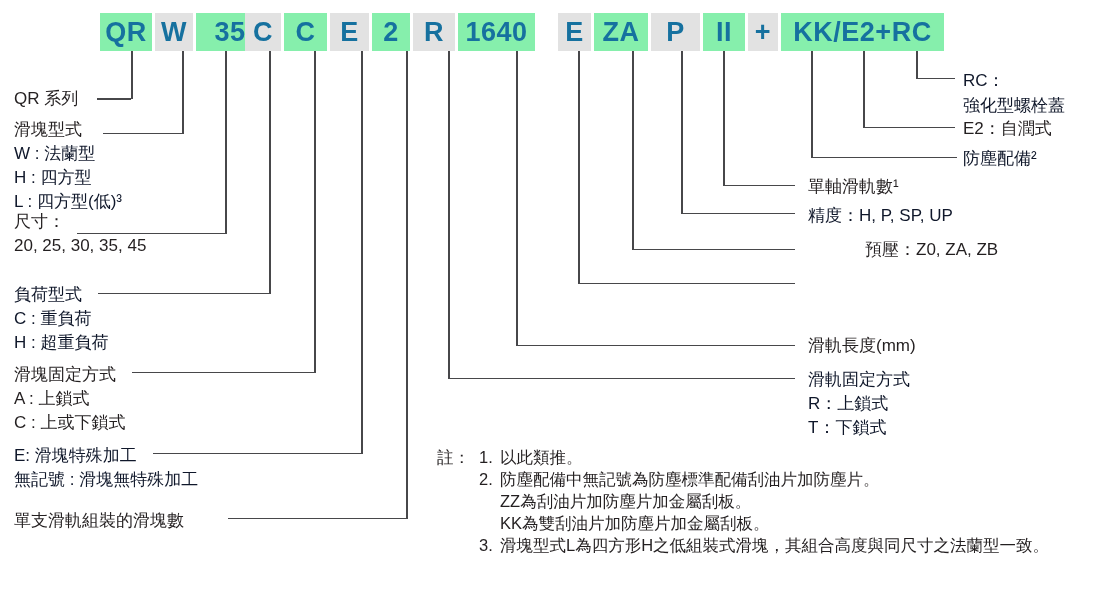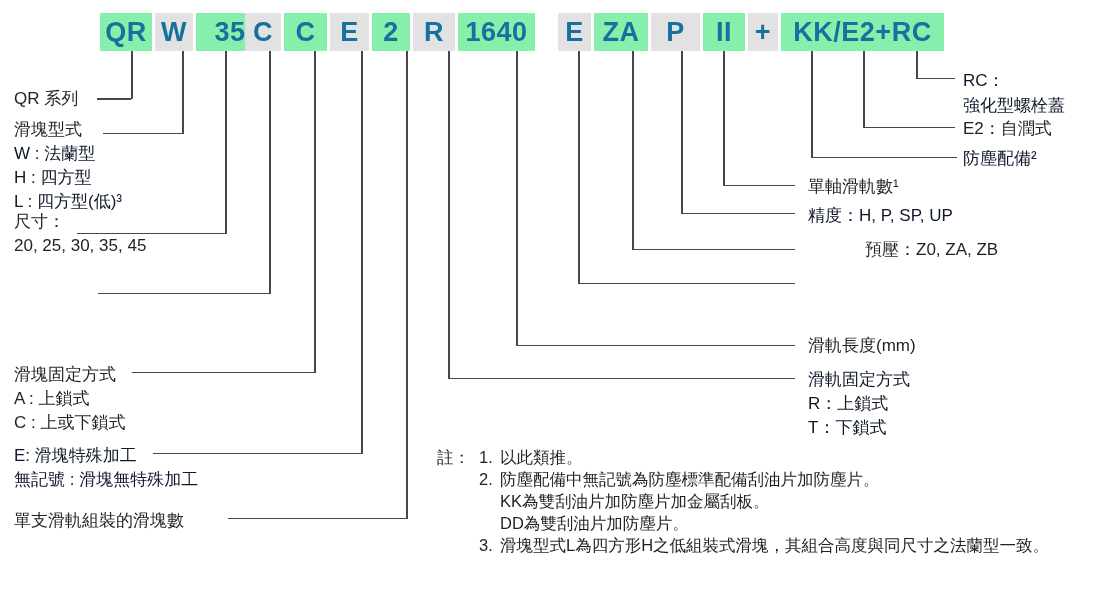--- a/index.html
+++ b/index.html
@@ -94,20 +94,25 @@
     <div class="blue">W : 法蘭型</div>
     <div class="blue">H : 四方型</div>
     <div class="blue">L : 四方型(低)³</div>
   </div>
 
   <div class="lbl" style="left:14px;top:210px;">
     <div>尺寸：</div>
     <div>20, 25, 30, 35, 45</div>
   </div>
 
+  <div class="lbl blue" style="left:14px;top:283px;">
+    <div>負荷型式</div>
+    <div>C : 重負荷</div>
+    <div>H : 超重負荷</div>
+  </div>
 
   <div class="lbl" style="left:14px;top:363px;">
     <div>滑塊固定方式</div>
     <div>A : 上鎖式</div>
     <div>C : 上或下鎖式</div>
   </div>
 
   <div class="lbl blue" style="left:14px;top:444px;">
     <div>E: 滑塊特殊加工</div>
     <div>無記號 : 滑塊無特殊加工</div>
@@ -159,22 +164,22 @@
       <div class="note-item">
         <span class="note-num">1.</span>
         <div>
           <div>以此類推。</div>
         </div>
       </div>
       <div class="note-item">
         <span class="note-num">2.</span>
         <div>
           <div>防塵配備中無記號為防塵標準配備刮油片加防塵片。</div>
+          <div>ZZ為刮油片加防塵片加金屬刮板。</div>
           <div>KK為雙刮油片加防塵片加金屬刮板。</div>
-          <div>DD為雙刮油片加防塵片。</div>
         </div>
       </div>
       <div class="note-item">
         <span class="note-num">3.</span>
         <div>
           <div>滑塊型式L為四方形H之低組裝式滑塊，其組合高度與同尺寸之法蘭型一致。</div>
         </div>
       </div>
     </div>
   </div>

